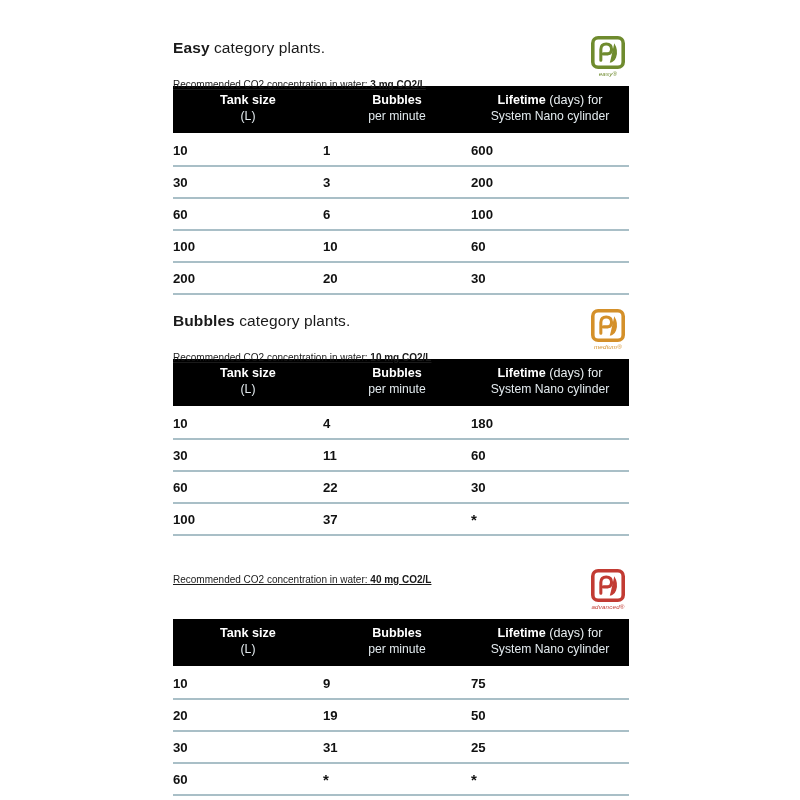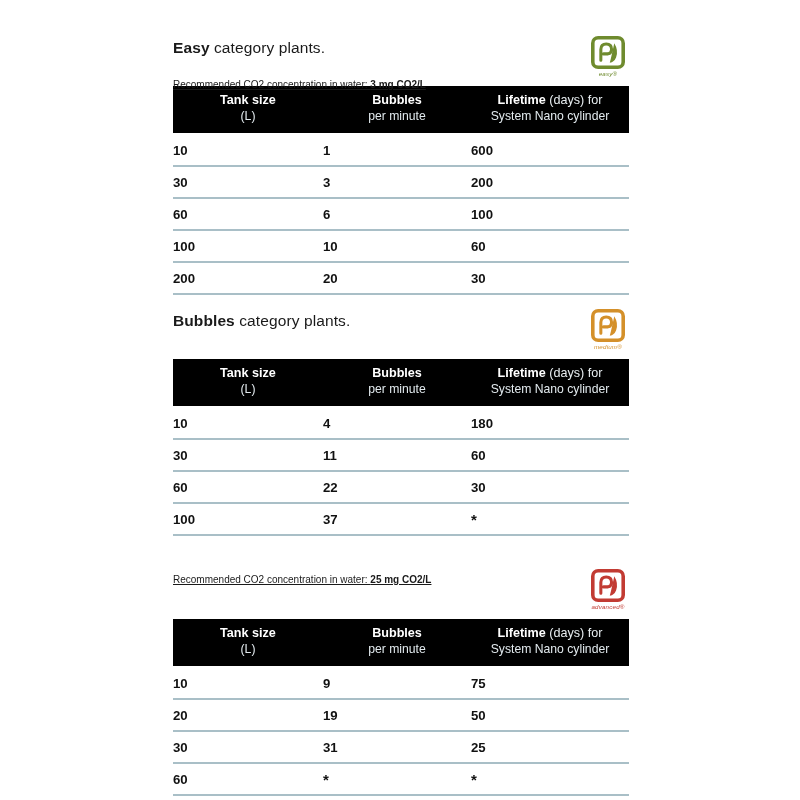--- a/index.html
+++ b/index.html
@@ -204,20 +204,21 @@
             <td class="">200</td>
             <td class="">20</td>
             <td class="">30</td>
           </tr>
         </tbody>
       </table>
     </div>
   <div class="section" id="section-medium">
       <div class="section-head">
         <div class="section-title"><span class="cat-name">Bubbles</span><span class="cat-rest"> category plants.</span></div>
+        <div class="section-sub"><span>Recommended CO2 concentration in water: </span><span class="conc">10 mg CO2/L</span></div>
         <div class="badge">
           <svg class="badge-mark" viewBox="0 0 40 38" xmlns="http://www.w3.org/2000/svg">
             <rect x="3" y="2" width="34" height="33" rx="6" ry="6" fill="none" stroke="#d4902a" stroke-width="4"></rect>
             <path d="M12 27 L12 15 Q12 9 18 9 Q24 9 24 15 Q24 19 20 20 L15 20" fill="none" stroke="#d4902a" stroke-width="3.4" stroke-linecap="round" stroke-linejoin="round"></path>
             <path d="M27 8 Q32 16 29 24 Q27 29 22 30 Q24 22 27 8 Z" fill="#d4902a"></path>
           </svg>
           <div class="badge-label" style="color:#d4902a">medium®</div>
         </div>
       </div>
       <table class="tbl">
@@ -261,21 +262,21 @@
           <tr>
             <td class="">100</td>
             <td class="">37</td>
             <td class="star">*</td>
           </tr>
         </tbody>
       </table>
     </div>
   <div class="section" id="section-advanced">
       <div class="section-head">
-        <div class="section-sub"><span>Recommended CO2 concentration in water: </span><span class="conc">25 mg CO2/L</span></div>
+        <div class="section-sub"><span>Recommended CO2 concentration in water: </span><span class="conc">40 mg CO2/L</span></div>
         <div class="badge">
           <svg class="badge-mark" viewBox="0 0 40 38" xmlns="http://www.w3.org/2000/svg">
             <rect x="3" y="2" width="34" height="33" rx="6" ry="6" fill="none" stroke="#c23b33" stroke-width="4"></rect>
             <path d="M12 27 L12 15 Q12 9 18 9 Q24 9 24 15 Q24 19 20 20 L15 20" fill="none" stroke="#c23b33" stroke-width="3.4" stroke-linecap="round" stroke-linejoin="round"></path>
             <path d="M27 8 Q32 16 29 24 Q27 29 22 30 Q24 22 27 8 Z" fill="#c23b33"></path>
           </svg>
           <div class="badge-label" style="color:#c23b33">advanced®</div>
         </div>
       </div>
       <table class="tbl">

